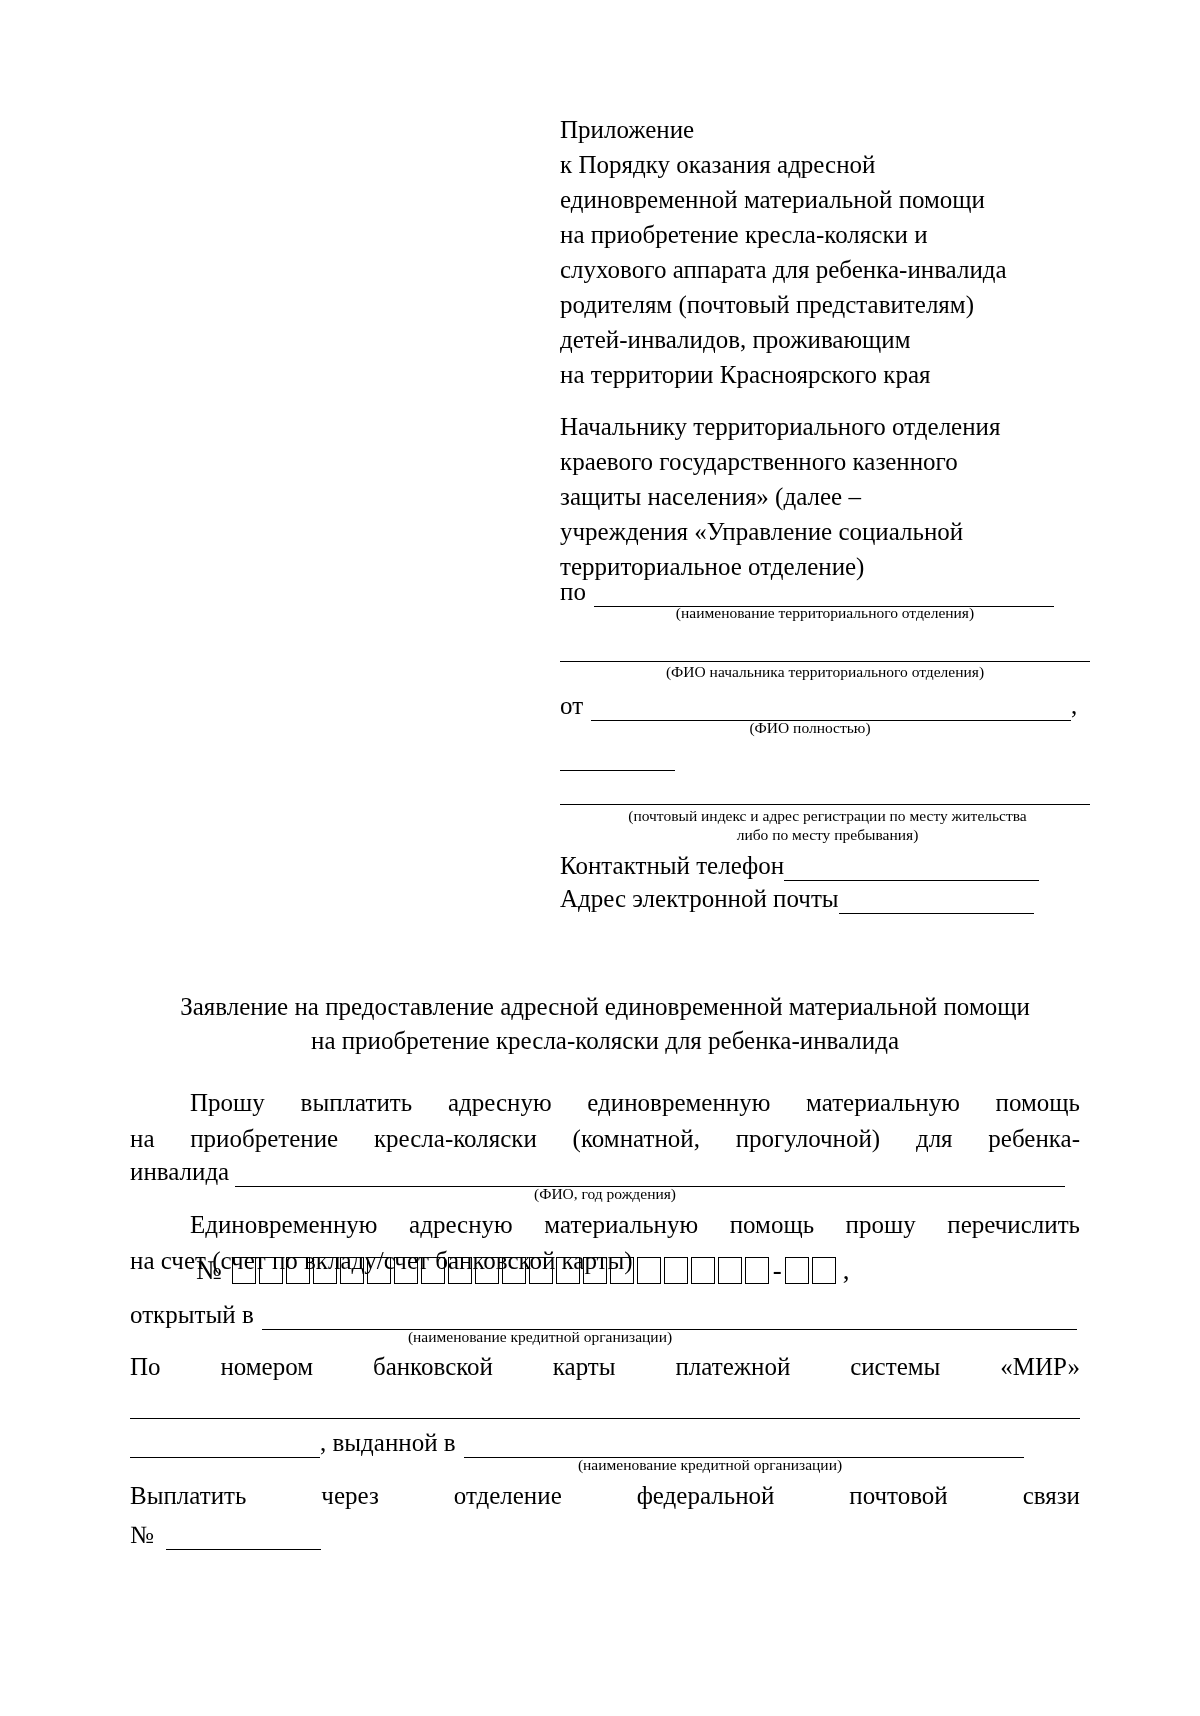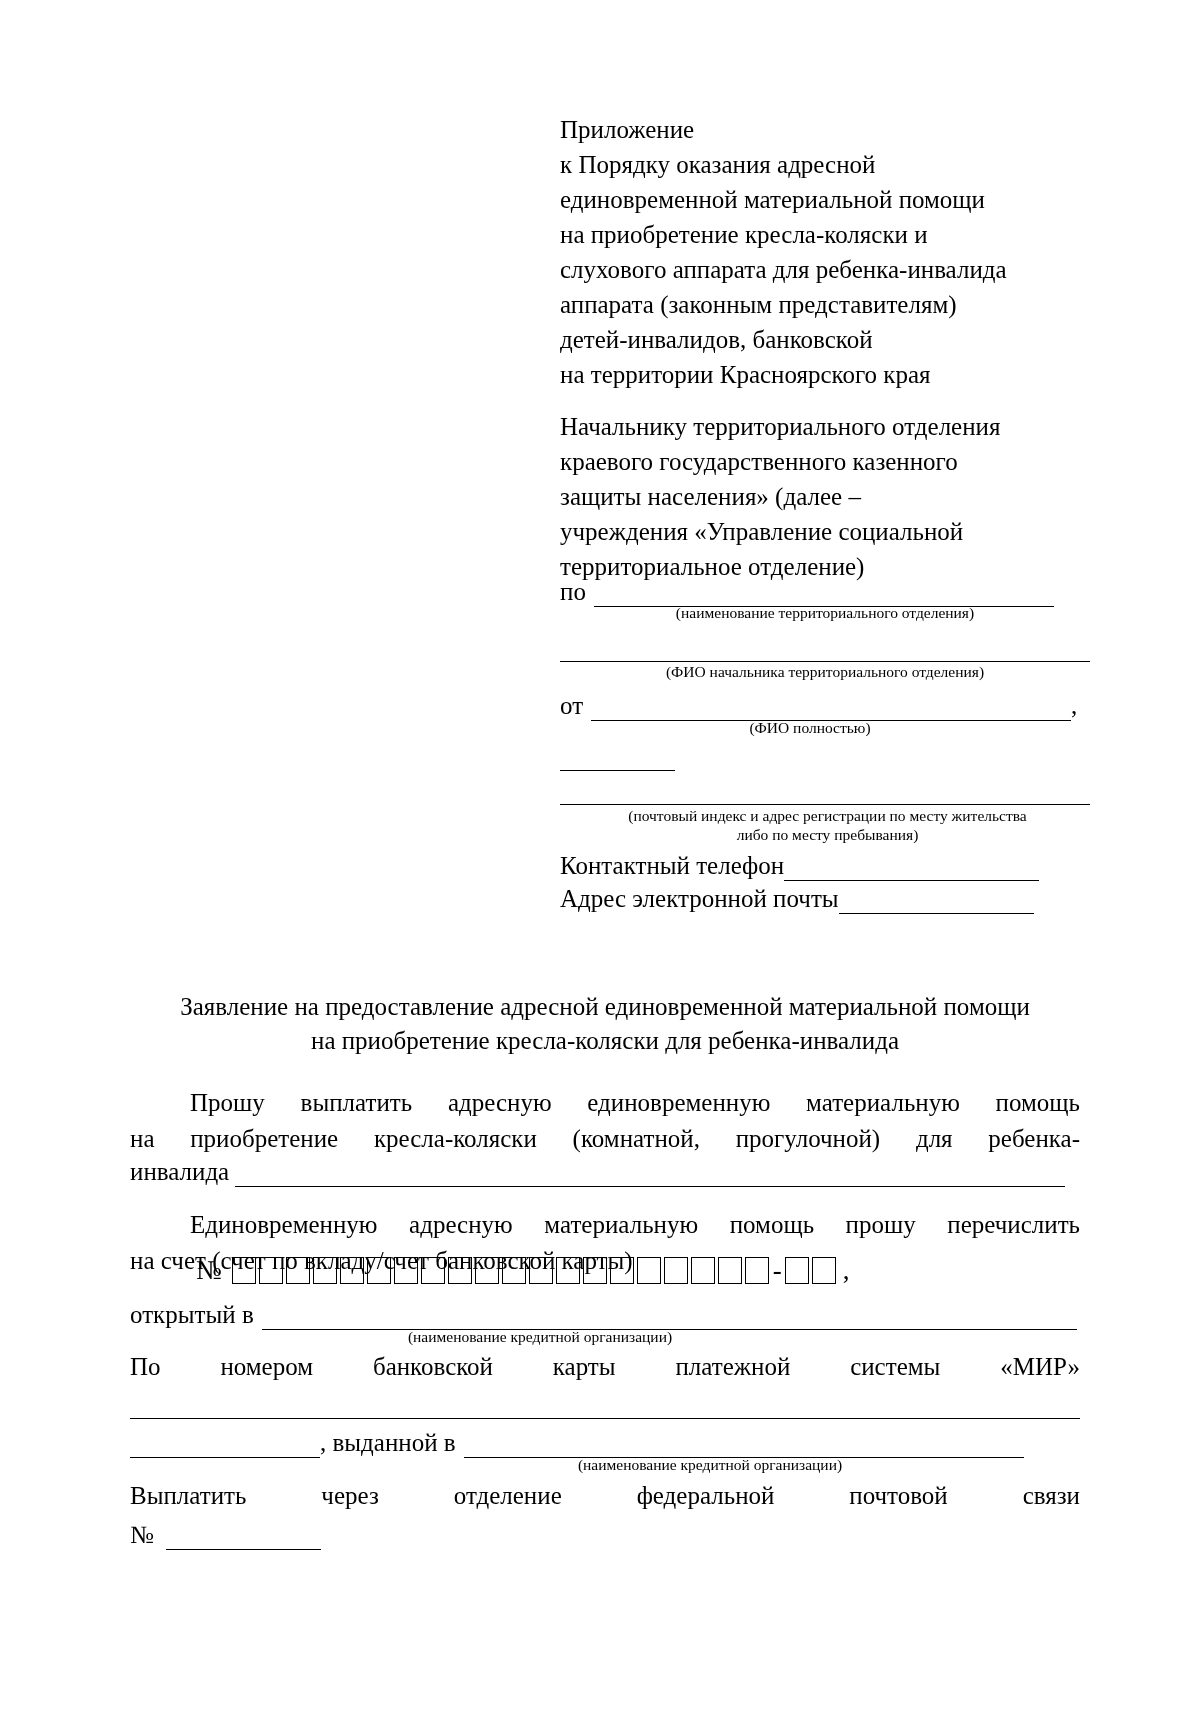--- a/index.html
+++ b/index.html
@@ -128,22 +128,22 @@
 <body>
 
 <div class="page">
 
   <div class="header-block">
     <div class="hdr-line">Приложение</div>
     <div class="hdr-line">к Порядку оказания адресной</div>
     <div class="hdr-line">единовременной материальной помощи</div>
     <div class="hdr-line">на приобретение кресла-коляски и</div>
     <div class="hdr-line">слухового аппарата для ребенка-инвалида</div>
-    <div class="hdr-line">аппарата (законным представителям)</div>
-    <div class="hdr-line">детей-инвалидов, банковской</div>
+    <div class="hdr-line">родителям (почтовый представителям)</div>
+    <div class="hdr-line">детей-инвалидов, проживающим</div>
     <div class="hdr-line">на территории Красноярского края</div>
   </div>
 
   <div class="addressee-block">
     <div class="addr-line">Начальнику территориального отделения</div>
     <div class="addr-line">краевого государственного казенного</div>
     <div class="addr-line">защиты населения» (далее –</div>
     <div class="addr-line">учреждения «Управление социальной</div>
     <div class="addr-line">территориальное отделение)</div>
   </div>
@@ -192,20 +192,21 @@
 
   <div class="para just" style="left:130px; top:1085px; width:950px;">
     <span style="display:inline-block; width:60px;"></span><span>Прошу выплатить адресную единовременную материальную помощь</span>
   </div>
   <div class="para just" style="left:130px; top:1121px; width:950px;">на приобретение кресла-коляски (комнатной, прогулочной) для ребенка-</div>
 
   <div class="fill-row" style="left:130px; top:1157px;">
     <span class="lbl">инвалида</span>
     <span class="rule" style="width:830px; margin-left:6px;"></span>
   </div>
+  <div class="caption" style="left:130px; top:1184px; width:950px;">(ФИО, год рождения)</div>
 
   <div class="para just" style="left:130px; top:1207px; width:950px;">
     <span style="display:inline-block; width:60px;"></span><span>Единовременную адресную материальную помощь прошу перечислить</span>
   </div>
   <div class="para" style="left:130px; top:1243px; width:950px;">на счет (счет по вкладу/счет банковской карты)</div>
 
   <div class="acct-row">
     <span class="acct-no">№</span>
     <span id="acct-boxes" style="display:flex; align-items:center;">
         <span class="box"></span>

